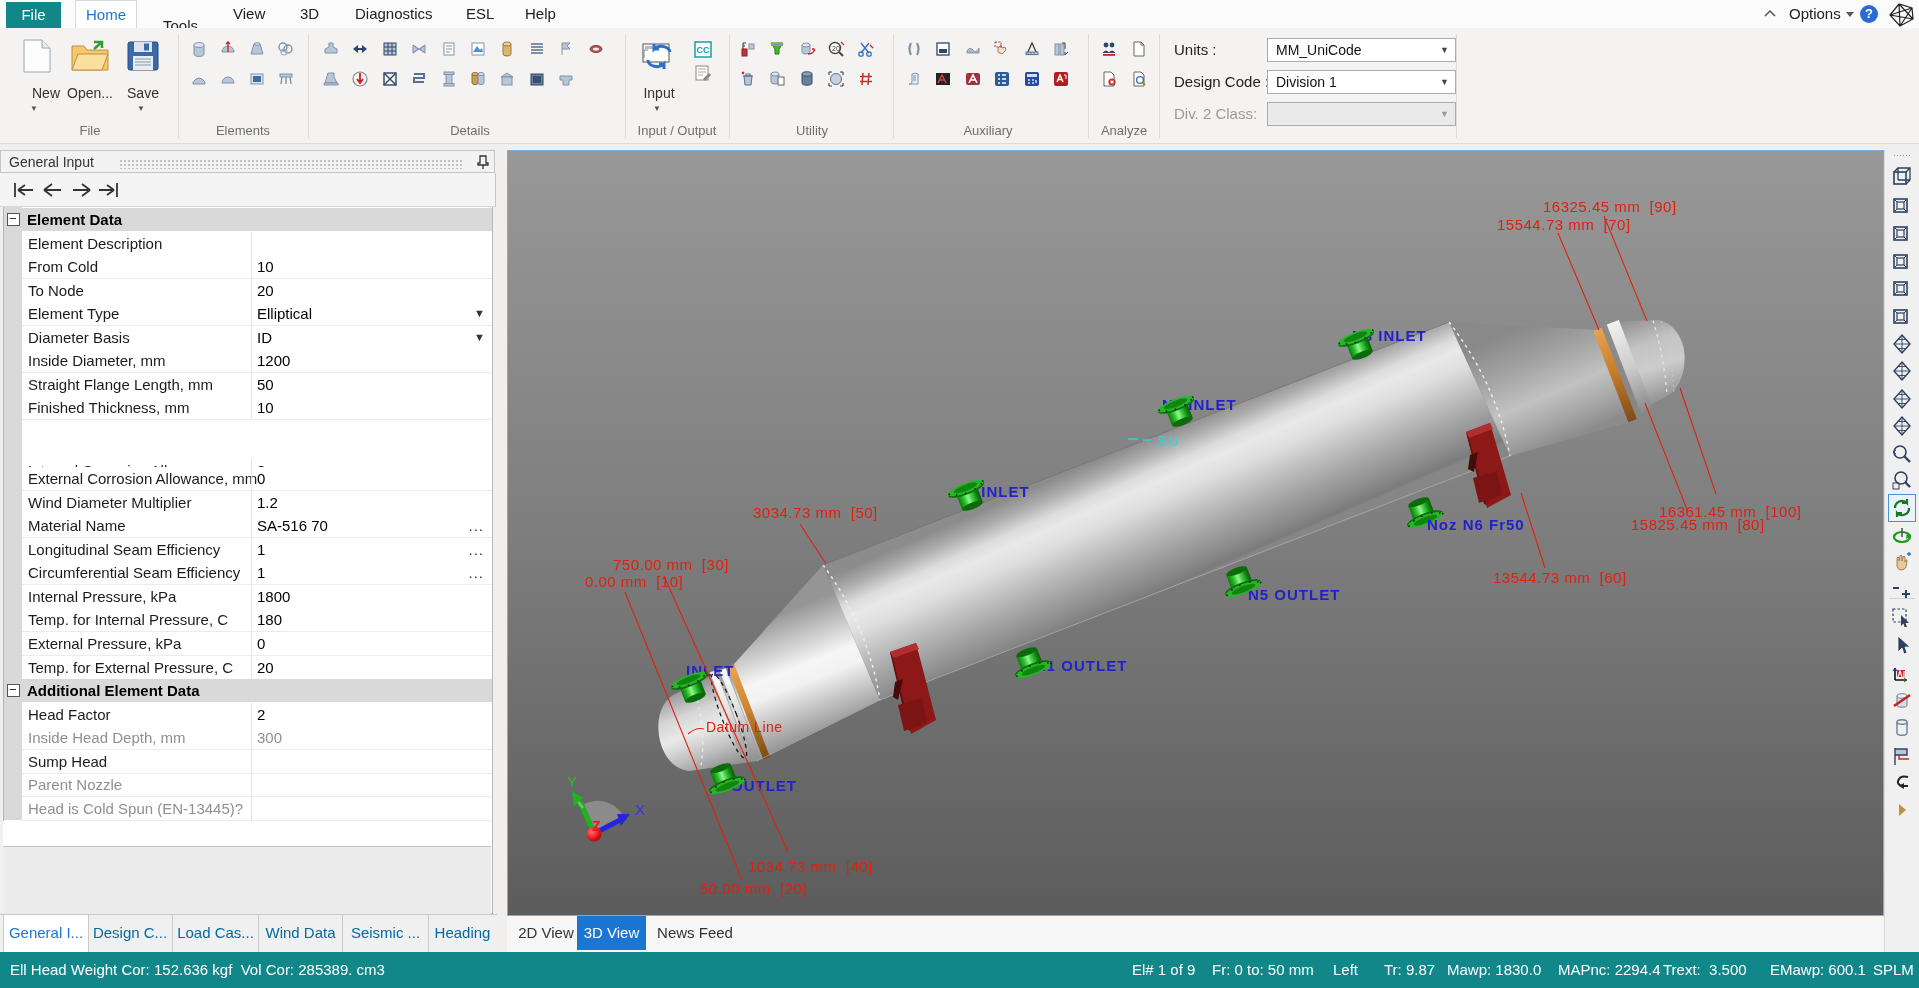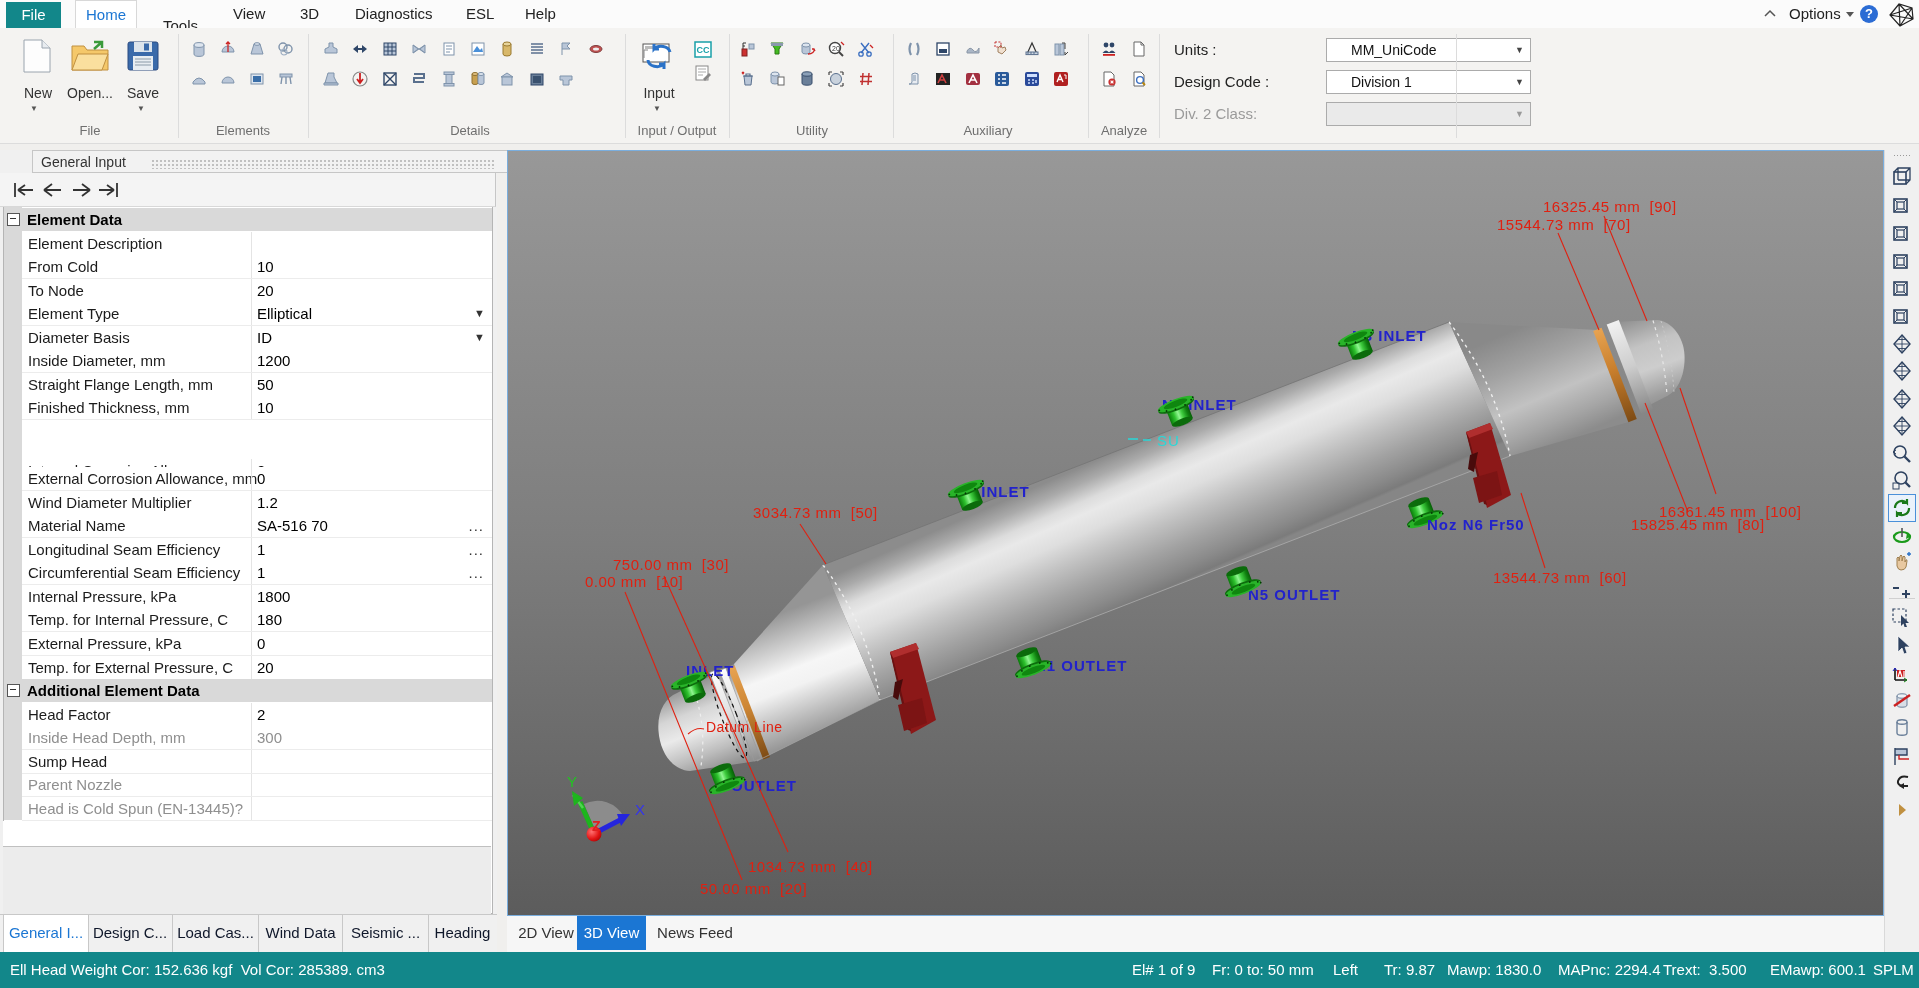--- a/index.html
+++ b/index.html
@@ -6,43 +6,43 @@
 .a{position:absolute;}
 #menubar{left:0;top:0;width:1919px;height:28px;background:#fbfbfb;border-bottom:1px solid #e4e4e4;}
 .mi{position:absolute;top:0;height:28px;line-height:28px;font-size:15px;color:#222;}
 #filetab{position:absolute;left:6px;top:2px;width:55px;height:26px;background:#12878a;color:#fff;font-size:15px;text-align:center;line-height:26px;}
 #hometab{position:absolute;left:75px;top:0px;width:60px;height:27px;background:#fff;border:1px solid #d8d8d8;border-bottom:none;color:#1b76d3;font-size:15px;text-align:center;line-height:27px;}
 #ribbon{left:0;top:28px;width:1919px;height:115px;background:#f4f3f1;border-bottom:1px solid #dcdcdc;}
 .vsep{position:absolute;top:6px;width:1px;height:104px;background:#dcdcdc;}
 .glabel{position:absolute;top:95px;font-size:13px;color:#6f6f6f;text-align:center;}
 .biglabel{position:absolute;top:57px;font-size:14px;color:#333;text-align:center;}
 .dropt{position:absolute;font-size:8px;color:#555;text-align:center;}
-.combo{position:absolute;left:1326px;width:179px;height:22px;background:#fff;border:1px solid #ababab;font-size:14px;color:#111;line-height:22px;padding-left:24px;}
+.combo{position:absolute;left:1267px;width:179px;height:22px;background:#fff;border:1px solid #ababab;font-size:14px;color:#111;line-height:22px;padding-left:8px;}
 .combo .ar{position:absolute;right:6px;top:0;font-size:9px;color:#444;}
 .ulab{position:absolute;left:1174px;font-size:15px;color:#222;height:24px;line-height:24px;}
 #lpanel{left:0;top:150px;width:497px;height:802px;background:#f0f0f0;}
-#ltitle{position:absolute;left:0;top:0;width:495px;height:23px;background:#f2f2f2;border:1px solid #c6c6c6;border-width:1px 1px 1px 1px;box-sizing:border-box;margin-left:32px;}
+#ltitle{position:absolute;left:0;top:0;width:495px;height:23px;background:#f2f2f2;border:1px solid #c6c6c6;border-width:1px 1px 1px 1px;box-sizing:border-box;}
 #ltitle span{position:absolute;left:8px;top:3px;font-size:14px;color:#333;}
 #ldots{position:absolute;left:118px;top:8px;width:345px;height:10px;background-image:radial-gradient(#c0c0c0 0.8px, transparent 1px);background-size:4px 4px;}
 #lnav{position:absolute;left:0;top:23px;width:496px;height:34px;background:#f4f4f4;border-right:1px solid #c6c6c6;box-sizing:border-box;border-bottom:1px solid #d8d8d8;}
 #lgrid{position:absolute;left:3px;top:57px;width:490px;height:707px;background:#fff;border:1px solid #b5b5b5;border-top:none;box-sizing:border-box;}
 .gut{position:absolute;left:0px;top:0px;width:18px;height:613px;background:#d9d9d9;}
 .sech{position:absolute;left:0px;width:488px;height:23px;background:#d9d9d9;font-weight:bold;font-size:15px;color:#000;}
 .sech span{position:absolute;left:23px;top:3px;}
 .minus{position:absolute;left:3px;top:5px;width:11px;height:11px;border:1px solid #555;background:#fff;}
 .minus:after{content:"";position:absolute;left:2px;top:4px;width:6px;height:1px;background:#333;}
 .row{position:absolute;left:18px;width:470px;height:23px;border-bottom:1px solid #ececec;background:#fff;font-size:15px;}
 .rl{position:absolute;left:6px;top:3px;color:#1b1b1b;white-space:nowrap;}
 .rv{position:absolute;left:235px;top:3px;color:#000;}
 .colsep{position:absolute;left:229px;top:0;width:1px;height:23px;background:#e4e4e4;}
 .gray{color:#8f8f8f !important;}
 .dd{position:absolute;right:7px;top:5px;font-size:11px;color:#333;}
 .dots3{position:absolute;right:8px;top:3px;color:#333;letter-spacing:1px;}
 #ltabs{position:absolute;left:0;top:764px;width:497px;height:38px;background:#f0f0f0;border-top:1px solid #c8c8c8;}
-.ltab{position:absolute;top:0px;height:37px;line-height:36px;font-size:15px;color:#0f172a;text-align:center;border-right:1px solid #c8c8c8;}
+.ltab{position:absolute;top:0px;height:37px;line-height:36px;font-size:15px;color:#0369a1;text-align:center;border-right:1px solid #c8c8c8;}
 #statusbar{left:0;top:952px;width:1919px;height:36px;background:#12878a;color:#fff;font-size:15px;}
 .st{position:absolute;top:0;height:36px;line-height:36px;white-space:nowrap;}
 #vtabs{left:507px;top:916px;width:1377px;height:36px;background:#f6f6f6;}
 .vtab{position:absolute;top:0;height:34px;line-height:33px;font-size:15px;color:#333;text-align:center;white-space:nowrap;}
 #rtool{left:1884px;top:150px;width:35px;height:802px;background:#f0f0f0;border-left:1px solid #d9d9d9;}
 #view3d{left:507px;top:150px;width:1377px;height:766px;}
 </style>
 </head>
 <body>
 <div class="a" id="menubar">
@@ -76,21 +76,21 @@
       <path d="M2 30 L8 14 L38 14 L32 30 Z" fill="#fadf9e" stroke="#c09040"></path>
       <path d="M24 2 L32 2 L32 8 M32 2 L24 9" stroke="#3a9a3a" stroke-width="2.5" fill="none"></path>
     </svg>
  <svg class="a" style="left:126px;top:12px" width="34" height="32" viewBox="0 0 34 32">
       <rect x="2" y="2" width="30" height="28" rx="2" fill="#3a6aaa" stroke="#2a4a80"></rect>
       <rect x="8" y="2" width="18" height="10" fill="#dce4ec"></rect>
       <rect x="18" y="3.5" width="5" height="7" fill="#3a6aaa"></rect>
       <rect x="7" y="16" width="20" height="14" fill="#e8edf2"></rect>
       <path d="M9 19 L25 19 M9 22 L25 22 M9 25 L25 25" stroke="#8a9aa8"></path>
     </svg>
- <div class="biglabel" style="left:16px;width:44px;">New</div>
+ <div class="biglabel" style="left:16px;width:44px;text-align:right;">New</div>
  <div class="biglabel" style="left:62px;width:56px;">Open...</div>
  <div class="biglabel" style="left:121px;width:44px;">Save</div>
  <div class="dropt" style="left:30px;top:76px;">▼</div>
  <div class="dropt" style="left:137px;top:76px;">▼</div>
  <div class="glabel" style="left:50px;width:80px;">File</div>
  <svg class="a" style="left:190px;top:12px" width="18" height="18" viewBox="0 0 18 18">
       <path d="M4 5 L4 14 A5 2.4 0 0 0 14 14 L14 5" fill="#b9c6d8" stroke="#7f93ab"></path>
       <ellipse cx="9" cy="5" rx="5" ry="2.4" fill="#dde5ef" stroke="#7f93ab"></ellipse>
     </svg>
  <svg class="a" style="left:219px;top:12px" width="18" height="18" viewBox="0 0 18 18">

